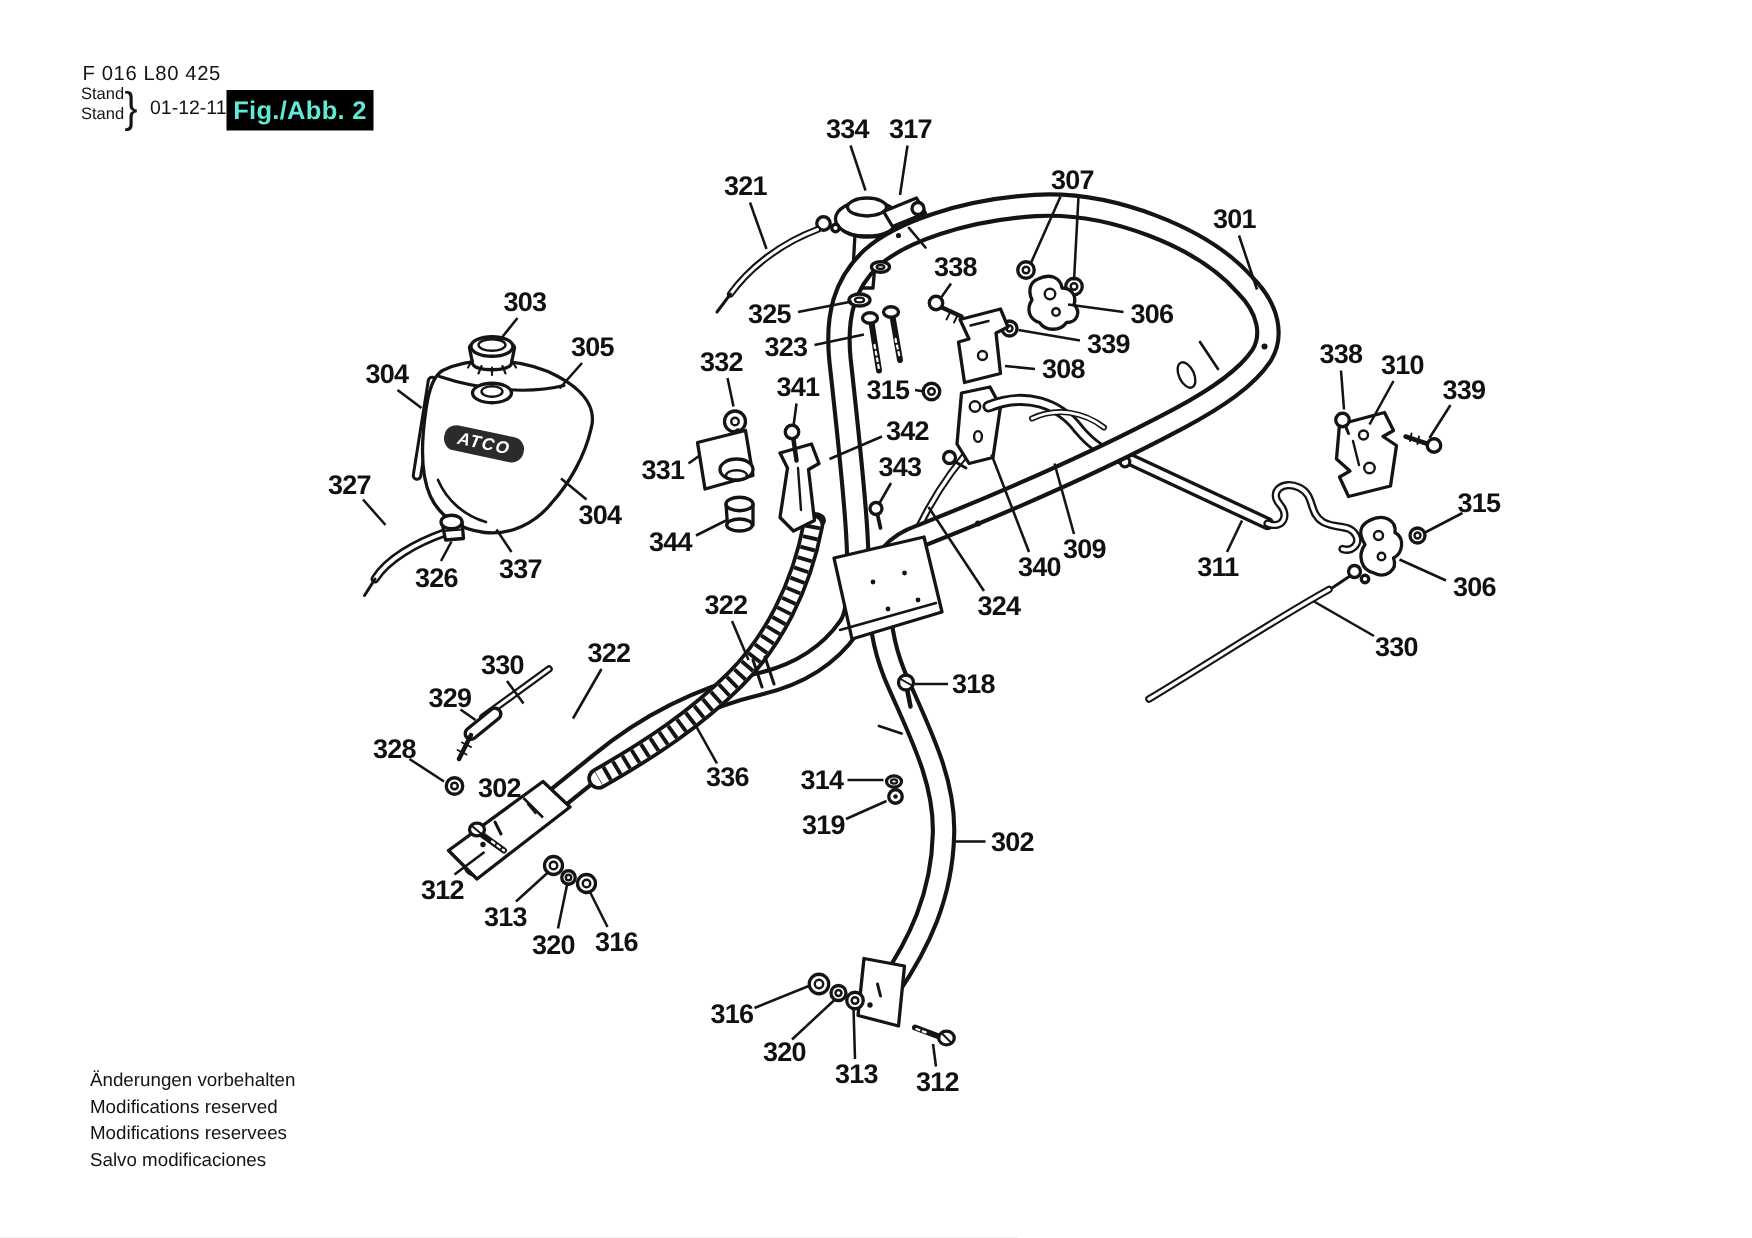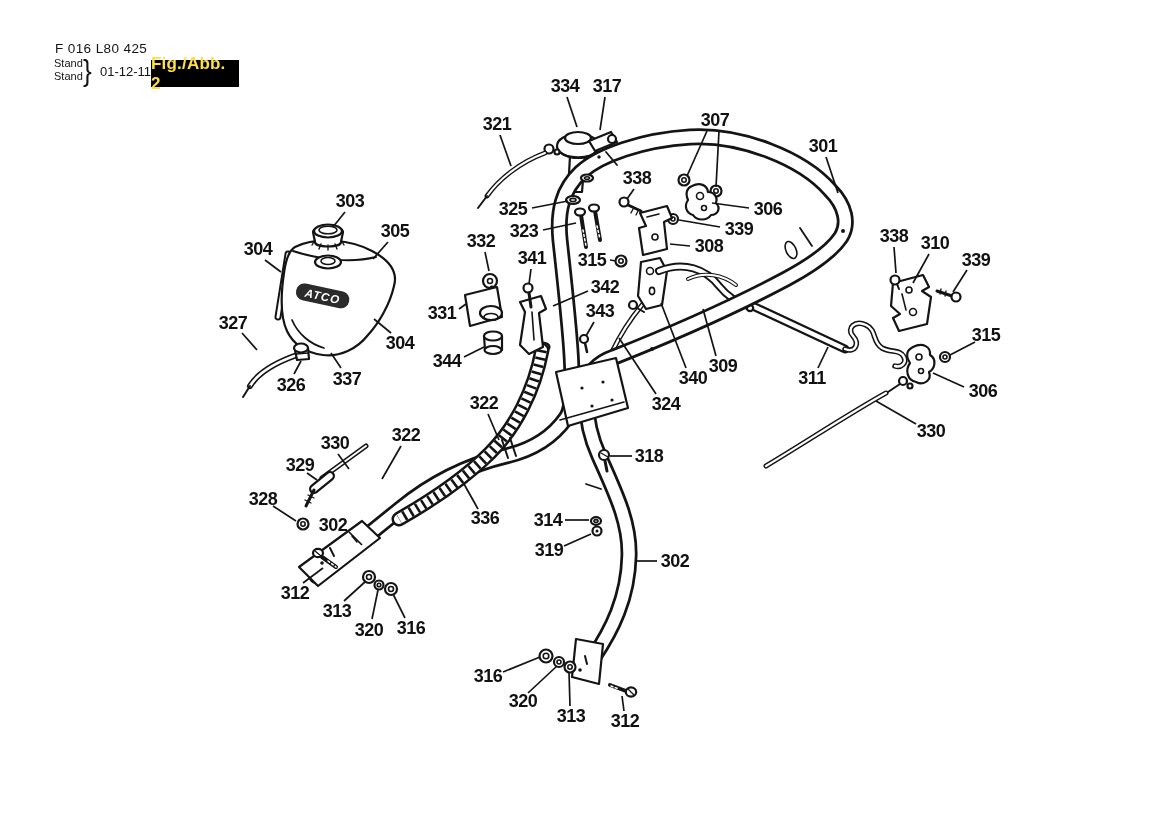--- a/index.html
+++ b/index.html
@@ -5,22 +5,22 @@
   html,body{margin:0;padding:0;background:#e8e8e8;}
   #page{position:relative;width:1168px;height:825px;background:#ffffff;
         font-family:"Liberation Sans",sans-serif;color:#141414;overflow:hidden;}
   #page svg{position:absolute;left:0;top:0;}
   
   .hdr-code{position:absolute;left:55px;top:41px;font-size:13.5px;letter-spacing:.4px;}
   .hdr-stand{position:absolute;left:54px;top:57px;font-size:11px;line-height:13px;}
   .hdr-brace{position:absolute;left:83px;top:55px;font-size:26px;font-weight:400;
              transform:scaleY(1.1);transform-origin:top;}
   .hdr-date{position:absolute;left:100px;top:64px;font-size:13px;}
-  .fig-box{position:absolute;left:151px;top:60px;width:88px;height:27px;background:#000;
-           color:#fde047;display:flex;align-items:center;justify-content:center;
+  .fig-box{position:absolute;left:151px;top:60px;width:98px;height:27px;background:#000;
+           color:#5eead4;display:flex;align-items:center;justify-content:center;
            font-size:17px;font-weight:bold;letter-spacing:.2px;}
   
   .footer{position:absolute;left:60px;top:712px;font-size:12.5px;line-height:17.5px;}
   
   .o{fill:none;stroke:#141414;stroke-linecap:round;stroke-linejoin:round;}
   .i{fill:none;stroke:#ffffff;stroke-linecap:round;stroke-linejoin:round;}
   .part{fill:#ffffff;stroke:#141414;stroke-width:2.2;stroke-linejoin:round;}
   .ln{stroke:#141414;fill:none;stroke-linecap:round;}
   .hole{fill:none;stroke:#141414;stroke-width:1.6;}
   .dot{fill:#141414;stroke:none;}
@@ -418,13 +418,19 @@
         <text x="488" y="676" class="callout">316</text>
         <line x1="528" y1="693" x2="557" y2="666" class="leader"></line>
         <text x="523" y="701" class="callout">320</text>
         <line x1="570" y1="706" x2="569" y2="672" class="leader"></line>
         <text x="571" y="716" class="callout">313</text>
         <line x1="624" y1="711" x2="622" y2="696" class="leader"></line>
         <text x="625" y="721" class="callout">312</text>
       </g>
   </svg>
 
+  <div class="footer">
+    <div>Änderungen vorbehalten</div>
+    <div>Modifications reserved</div>
+    <div>Modifications reservees</div>
+    <div>Salvo modificaciones</div>
+  </div>
 </div>
 
 </body></html>

